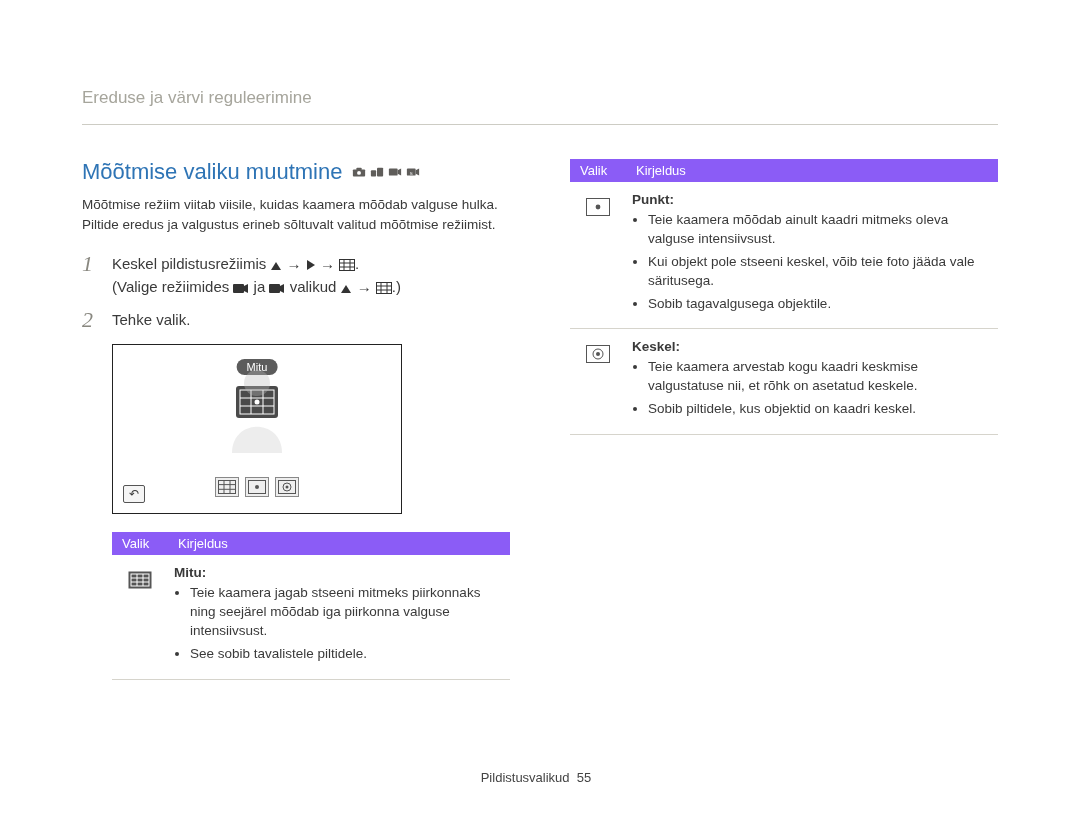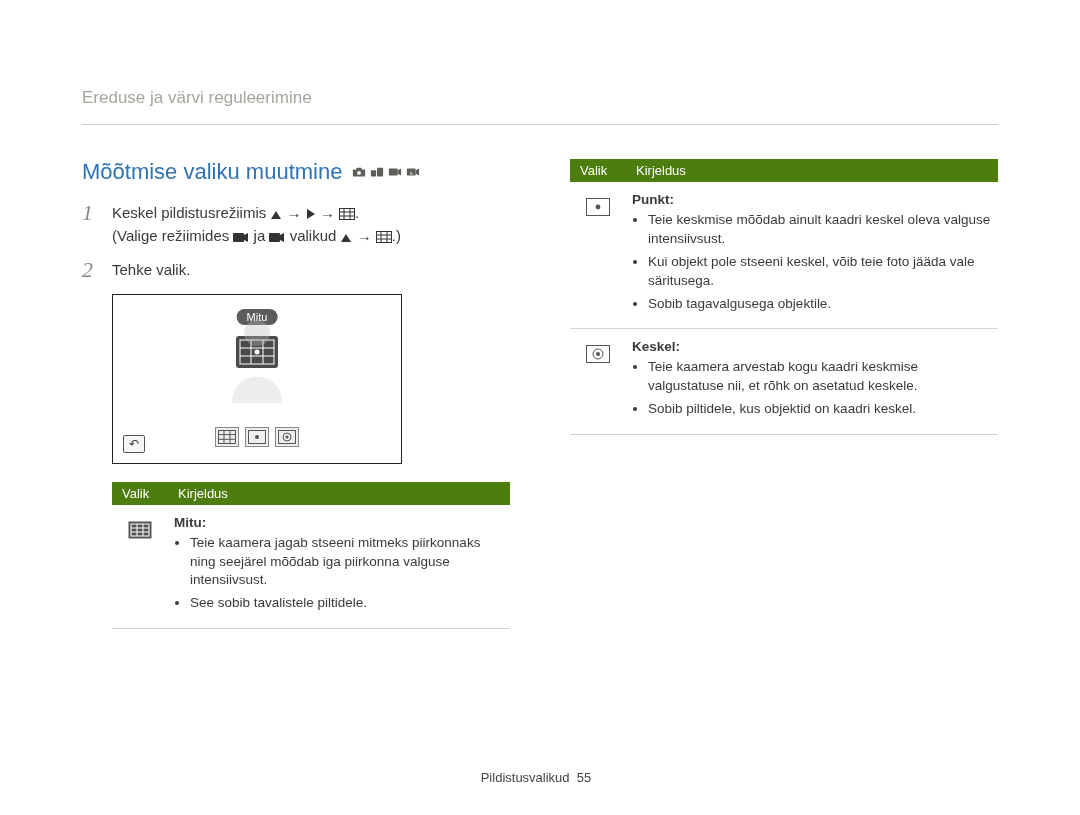--- a/index.html
+++ b/index.html
@@ -77,21 +77,21 @@
     display:flex; gap:6px;
   }
   .three-icons .mi { width:24px; height:20px; border:1px solid #888; background:#eee; display:flex; align-items:center; justify-content:center; }
   .back-btn {
     position:absolute; left:10px; bottom:10px;
     width:22px; height:18px; border:1px solid #555; border-radius:2px;
     background:#f5f5f5; display:flex; align-items:center; justify-content:center;
     font-size:12px;
   }
   .opt-table { width: 100%; border-collapse: collapse; font-size: 13.5px; }
-  .opt-head { background:#4d7c0f; color:#fff; }
+  .opt-head { background:#8b5cf6; color:#fff; }
   .opt-head td { padding:4px 10px; font-size:13px; }
   .opt-table td { vertical-align: top; }
   .opt-icon-cell {
     width:56px; text-align:center; padding:16px 0; border-bottom:1px solid #d6d4cc;
   }
   .opt-desc-cell { padding:10px 6px 11px 6px; border-bottom:1px solid #d6d4cc; }
   .opt-desc-cell .name { font-weight:bold; margin-bottom:4px; }
   .opt-desc-cell ul { list-style: disc; padding-left:16px; }
   .opt-desc-cell li { margin-bottom:4px; line-height:1.4; }
   .left-table { margin-left: 30px; width: calc(100% - 30px); }
@@ -126,20 +126,21 @@
             <polygon points="11,4 15,2 15,10 11,8" fill="#5f5d5a"></polygon>
           </svg>
         <svg viewBox="0 0 16 12">
             <rect x="1" y="2" width="10" height="8" rx="1" fill="#5f5d5a"></rect>
             <polygon points="11,4 15,2 15,10 11,8" fill="#5f5d5a"></polygon>
             <text x="6" y="9" font-size="5" fill="#fff" text-anchor="middle">S</text>
           </svg>
       </span>
     </div>
 
+    <p class="intro">Mõõtmise režiim viitab viisile, kuidas kaamera mõõdab valguse hulka. Piltide eredus ja valgustus erineb sõltuvalt valitud mõõtmise režiimist.</p>
 
     <div class="steps">
       <div class="step">
         <div class="step-num">1</div>
         <div>
           <span>Keskel pildistusrežiimis </span>
           <svg class="inline-icon" width="12" height="10" viewBox="0 0 12 10">
               <polygon points="6,1 11,9 1,9" fill="#333"></polygon>
             </svg>
           →
@@ -266,21 +267,21 @@
       <tr>
         <td class="opt-icon-cell">
           <svg width="24" height="18" viewBox="0 0 24 18">
                 <rect x="0.5" y="0.5" width="23" height="17" fill="none" stroke="#555"></rect>
                 <circle cx="12" cy="9" r="2.4" fill="#555"></circle>
               </svg>
         </td>
         <td class="opt-desc-cell">
           <div class="name"><span>Punkt</span>:</div>
           <ul>
-            <li>Teie keskmise mõõdab ainult kaadri keskel oleva valguse intensiivsust.</li>
+            <li>Teie kaamera mõõdab ainult kaadri mitmeks oleva valguse intensiivsust.</li>
             <li>Kui objekt pole stseeni keskel, võib teie foto jääda vale säritusega.</li>
             <li>Sobib tagavalgusega objektile.</li>
           </ul>
         </td>
       </tr>
       <tr>
         <td class="opt-icon-cell">
           <svg width="24" height="18" viewBox="0 0 24 18">
                 <rect x="0.5" y="0.5" width="23" height="17" fill="none" stroke="#555"></rect>
                 <circle cx="12" cy="9" r="5" fill="none" stroke="#555"></circle>

